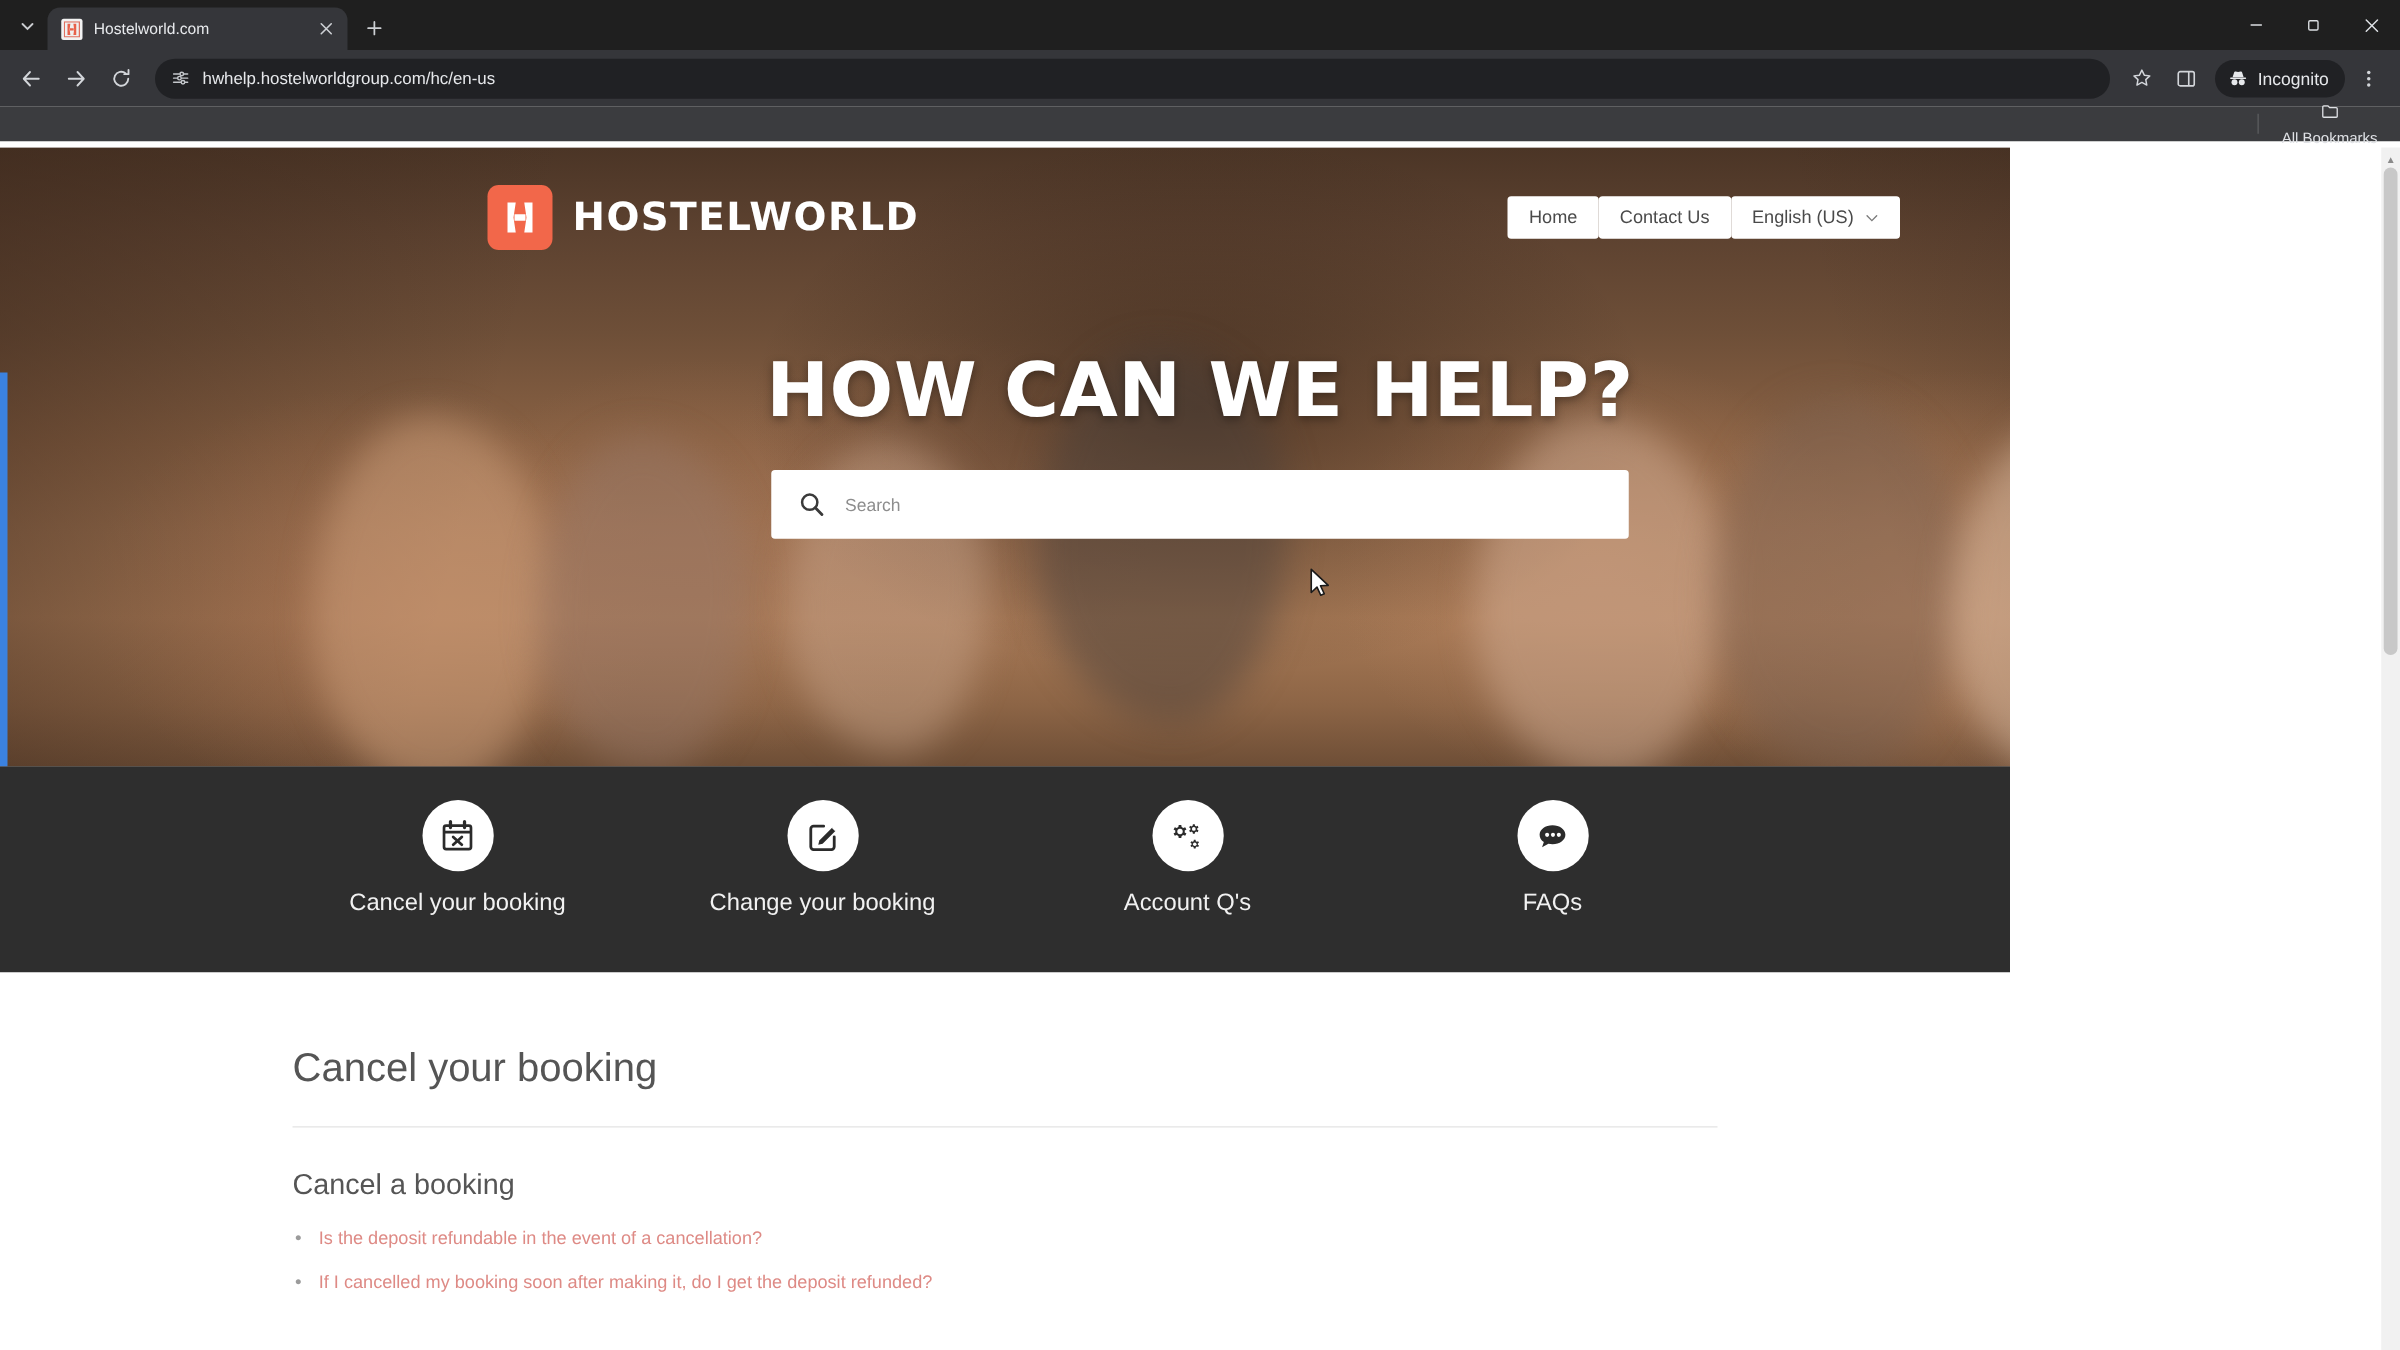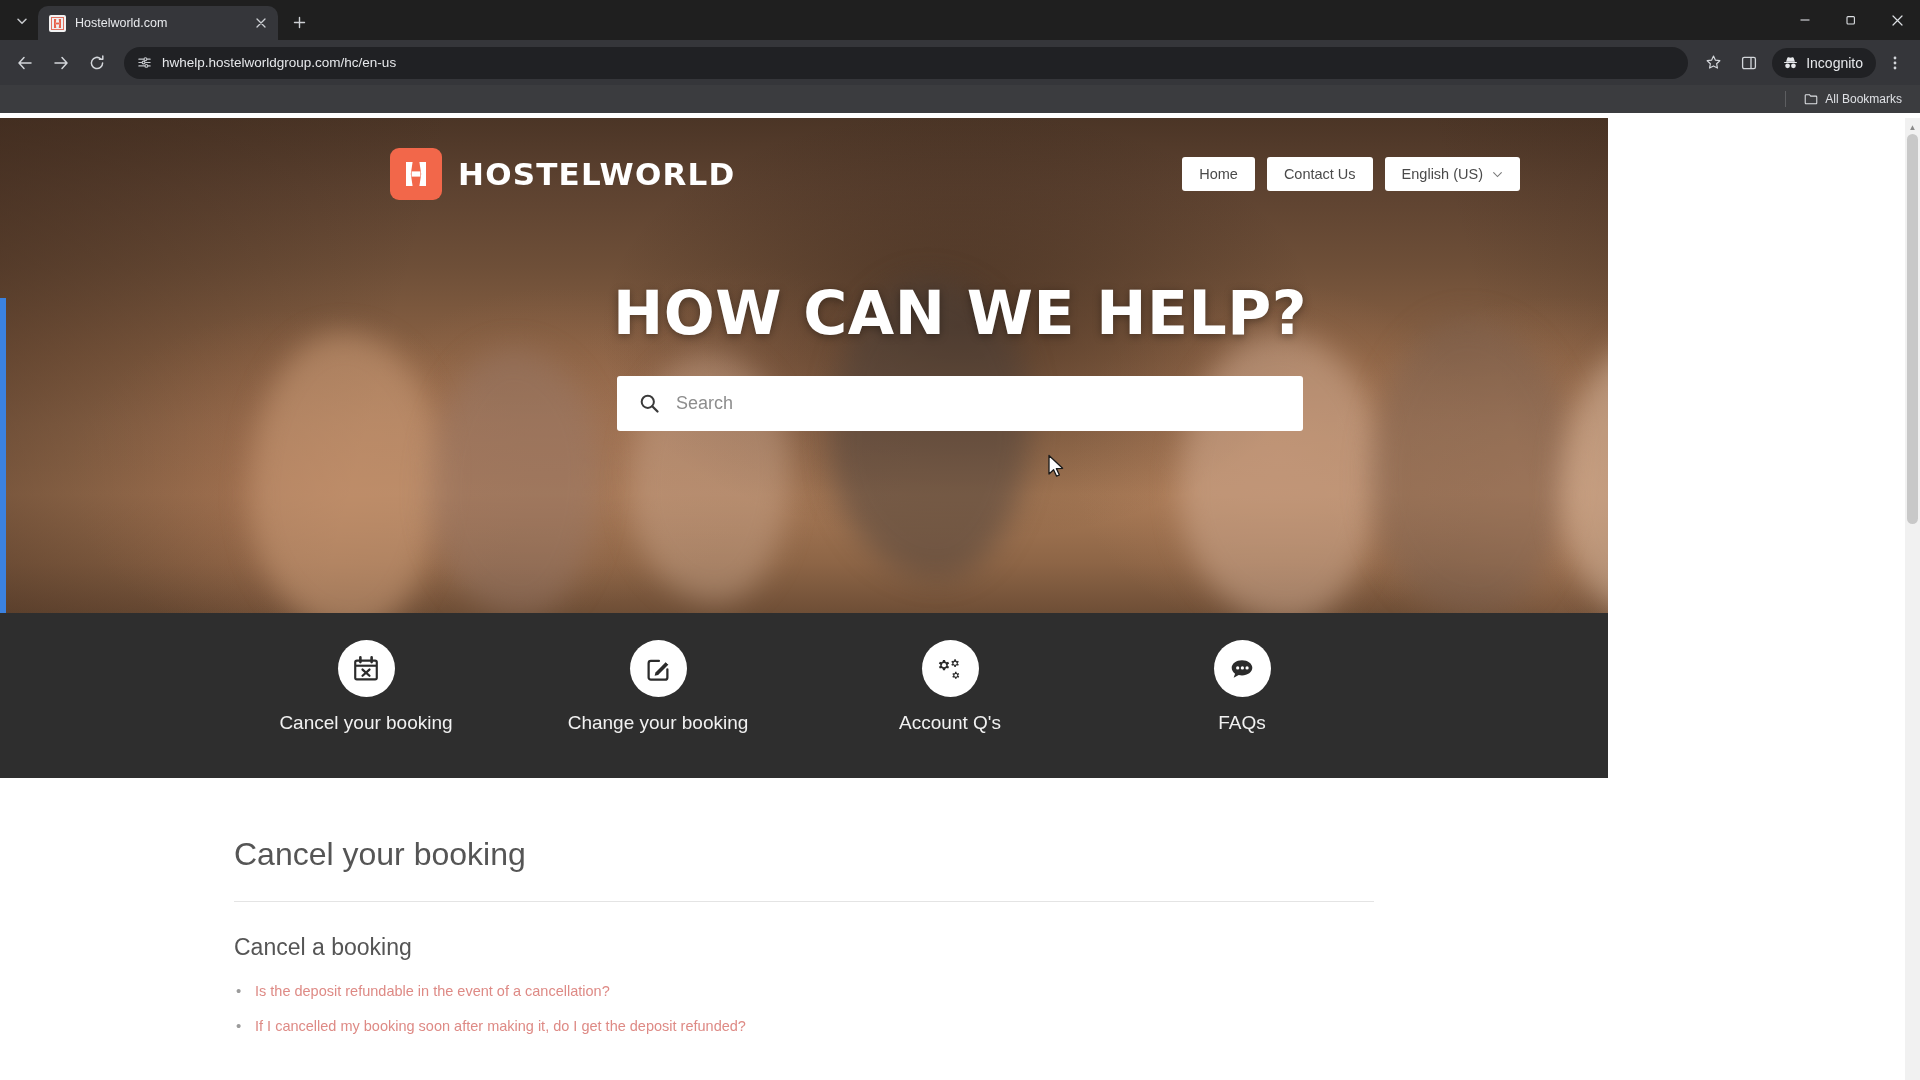--- a/index.html
+++ b/index.html
@@ -87,21 +87,21 @@
   }
 
   .bookmarks {
     height: 28px; background: #3b3c3f;
     display: flex; align-items: center; justify-content: flex-end;
     padding-right: 12px;
   }
   .bm-divider { width: 1px; height: 16px; background: #5d5e61; margin-right: 12px; }
   .bm-item {
     display: flex; align-items: center; gap: 7px;
-    color: #dfe1e5; font-size: 12px; padding: 2px 6px; border-radius: 4px;
+    color: #dfe1e5; font-size: 12px; padding: 2px 6px; border-radius: 4px; flex-direction: column;
   }
 
   
   .viewport {
     position: absolute; top: 118px; left: 0;
     width: 1608px; height: 962px; overflow: hidden; background: #fff;
   }
 
   
   .hero {
@@ -141,39 +141,39 @@
   }
   .logo { display: flex; align-items: center; gap: 16px; }
   .logo-mark {
     width: 52px; height: 52px; border-radius: 9px; background: #f2674a;
     display: flex; align-items: center; justify-content: center;
   }
   .logo-text {
     color: #fff; font-size: 31px; font-weight: bold; letter-spacing: 1.2px;
     font-family: "DejaVu Sans", sans-serif;
   }
-  .nav-btns { display: flex; gap: 12px; align-items: center; border-radius: 17px; }
+  .nav-btns { display: flex; gap: 0; align-items: center; border-radius: 17px; }
   .nav-btn {
     background: #fff; color: #4a4a4a; font-size: 14.5px;
     padding: 9px 17px; border-radius: 3px; white-space: nowrap;
     display: flex; align-items: center; gap: 9px;
   }
   .hero-title {
     text-align: center; color: #fff;
     font-size: 60px; font-weight: bold; letter-spacing: .5px;
     margin-top: 78px;
     font-family: "DejaVu Sans", sans-serif;
     text-shadow: 0 2px 8px rgba(0,0,0,.35);
   }
   .search-wrap {
     width: 686px; margin: 28px auto 0;
     background: #fff; height: 55px; border-radius: 3px;
     display: flex; align-items: center; padding: 0 22px; gap: 16px;
   }
-  .search-placeholder { color: #8d8d8d; font-size: 18px; }
+  .search-placeholder { color: #8d8d8d; font-size: 14px; }
 
   
   .focus-ring {
     position: absolute; left: 0; top: 180px;
     width: 6px; height: 480px; background: #3b82e0; z-index: 9;
   }
 
   
   .cats {
     background: #2e2e2e; height: 165px;

